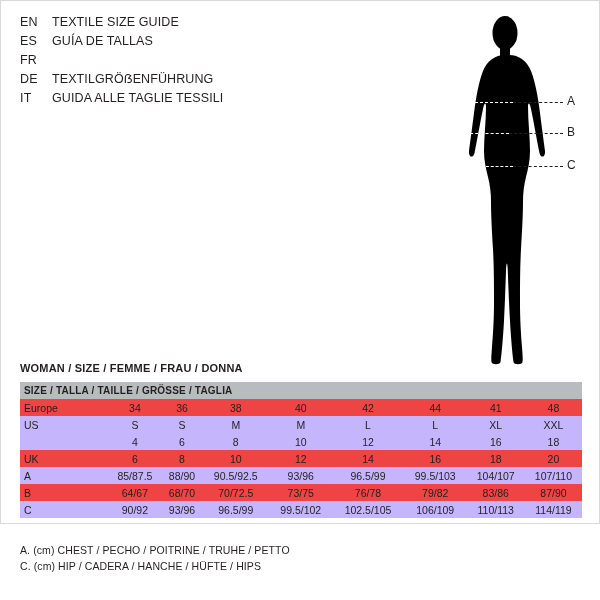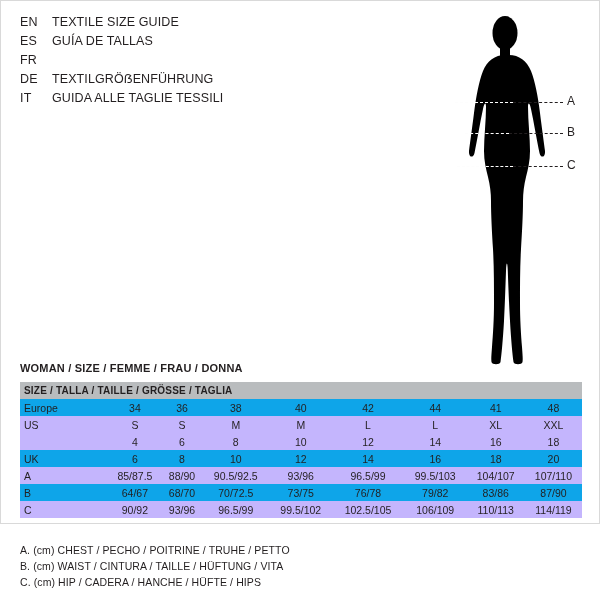--- a/index.html
+++ b/index.html
@@ -112,21 +112,21 @@
   }
   tr.head td {
     background: #b9bcbe;
     font-weight: bold;
     font-size: 10px;
     letter-spacing: 0.2px;
     text-align: left;
     padding-left: 4px;
   }
   tr.shade td { background: #c4b5fd; }
-  tr.plain td { background: #0ea5e9; }
+  tr.plain td { background: #ef4444; }
 
   
   .footnotes {
     position: absolute;
     left: 19px;
     top: 541px;
     width: 540px;
   }
   .footnote {
     font-size: 10.5px;
@@ -313,17 +313,16 @@
           <td>106/109</td>
           <td>110/113</td>
           <td>114/119</td>
         </tr>
       </tbody>
     </table>
   </div>
 
   <div class="footnotes">
     <div class="footnote">A. (cm) CHEST / PECHO / POITRINE / TRUHE / PETTO</div>
-    <div class="footnote">B. (cm) WAIST / CINTURA / TAILLE / HÜFTUNG / VITA</div>
     <div class="footnote">C. (cm) HIP / CADERA / HANCHE / HÜFTE / HIPS</div>
   </div>
 
 </div>
 
 </body></html>

